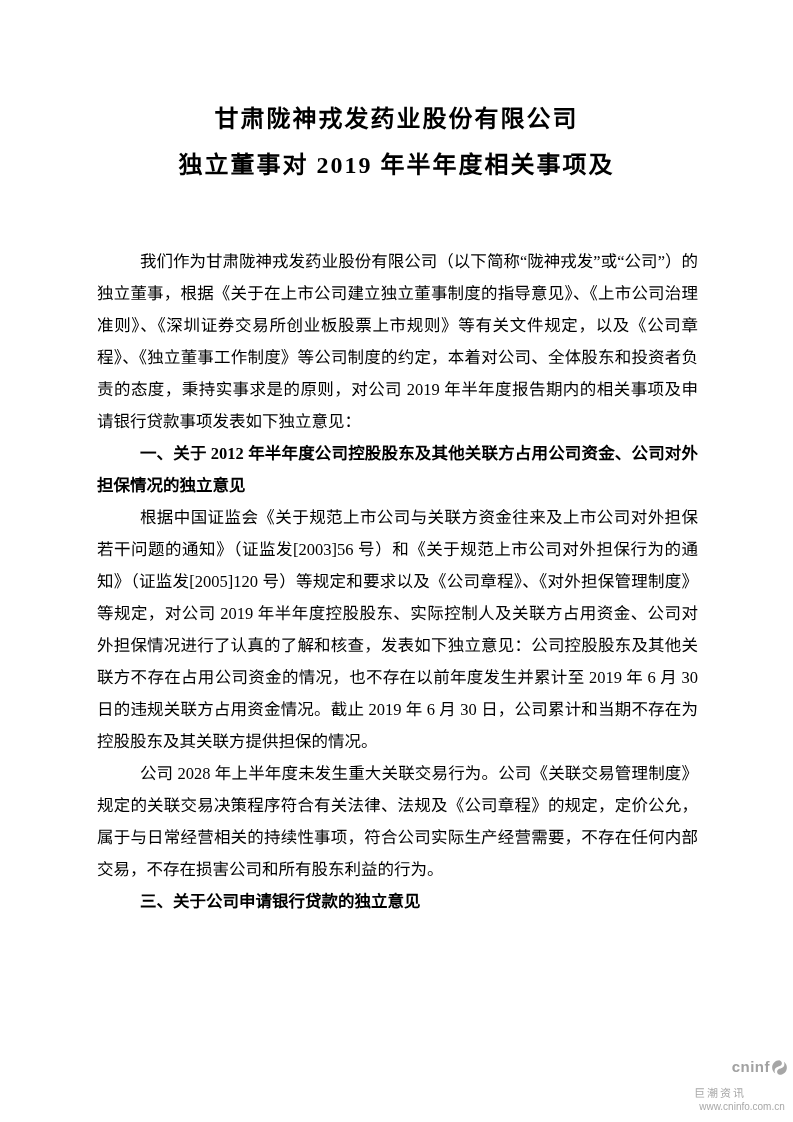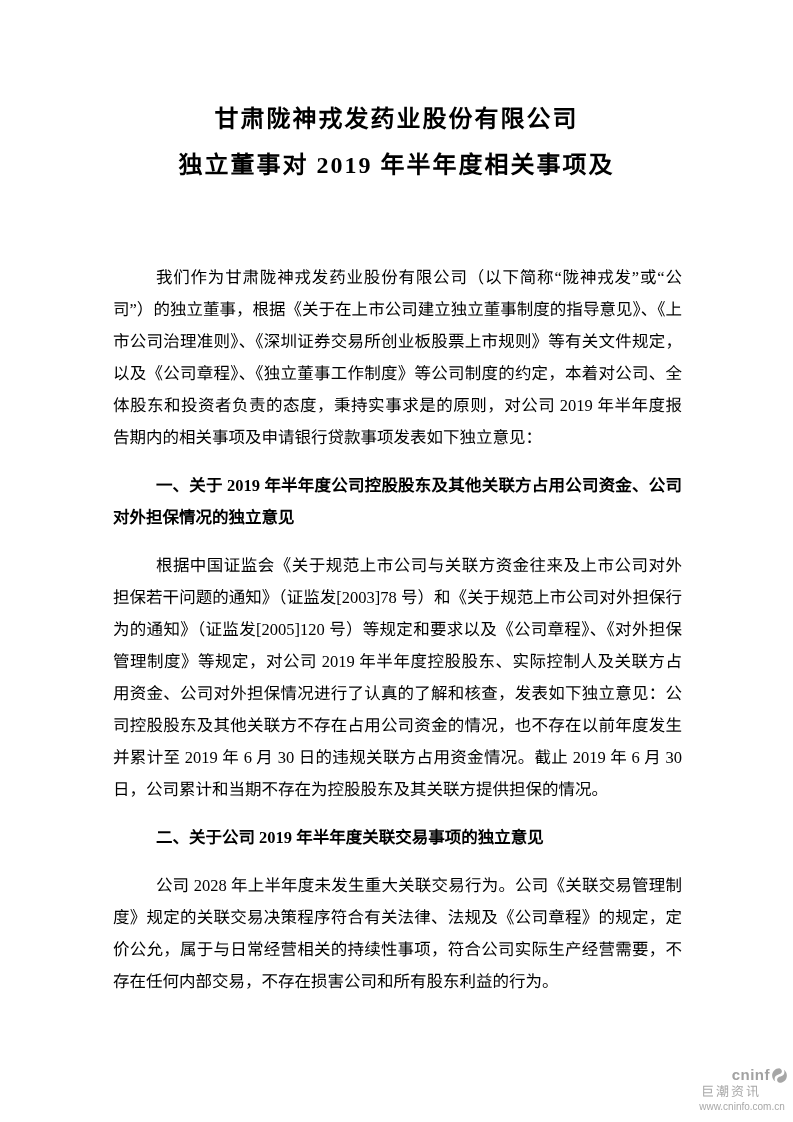--- a/index.html
+++ b/index.html
@@ -37,21 +37,21 @@
     left: 97px;
     top: 246px;
     width: 601px;
     font-size: 16.5px;
     line-height: 32px;
     text-align: justify;
     word-break: break-all;
   }
   .body-block p,
   .body-block h2 {
-    margin: 16px;
+    margin: 0;
     padding: 0;
     text-indent: 2.6em;
     font-size: 16.5px;
     line-height: 32px;
   }
   .body-block h2 {
     font-weight: bold;
     text-align: justify;
   }
   
@@ -77,25 +77,25 @@
     letter-spacing: 0.5px;
     color: #a2a2a2;
   }
   .cninfo .swirl {
     width: 17px;
     height: 17px;
     margin-left: 1px;
     display: inline-block;
   }
   .cninfo .brand-cn {
-    font-size: 13px;
+    font-size: 11px;
     letter-spacing: 2px;
-    text-align: center;
+    text-align: left;
     padding-right: 22px;
-    margin-top: 1px;
+    margin-top: 11px;
     color: #a8a8a8;
   }
   .cninfo .url {
     font-size: 10px;
     text-align: center;
     margin-top: 2px;
     white-space: nowrap;
     color: #a8a8a8;
   }
 </style>
@@ -104,24 +104,24 @@
 
 <div class="page">
 
   <div class="title-block">
     <div class="title-line">甘肃陇神戎发药业股份有限公司</div>
     <div class="title-line">独立董事对 2019 年半年度相关事项及</div>
   </div>
 
   <div class="body-block">
     <p>我们作为甘肃陇神戎发药业股份有限公司（以下简称“陇神戎发”或“公司”）的独立董事，根据《关于在上市公司建立独立董事制度的指导意见》、《上市公司治理准则》、《深圳证券交易所创业板股票上市规则》等有关文件规定，以及《公司章程》、《独立董事工作制度》等公司制度的约定，本着对公司、全体股东和投资者负责的态度，秉持实事求是的原则，对公司 2019 年半年度报告期内的相关事项及申请银行贷款事项发表如下独立意见：</p>
-    <h2>一、关于 2019 年半年度公司控股股东及其他关联方占用公司资金、公司对外担保情况的独立意见</h2>
-    <p>根据中国证监会《关于规范上市公司与关联方资金往来及上市公司对外担保若干问题的通知》（证监发[2003]78 号）和《关于规范上市公司对外担保行为的通知》（证监发[2005]120 号）等规定和要求以及《公司章程》、《对外担保管理制度》等规定，对公司 2019 年半年度控股股东、实际控制人及关联方占用资金、公司对外担保情况进行了认真的了解和核查，发表如下独立意见：公司控股股东及其他关联方不存在占用公司资金的情况，也不存在以前年度发生并累计至 2019 年 6 月 30 日的违规关联方占用资金情况。截止 2019 年 6 月 30 日，公司累计和当期不存在为控股股东及其关联方提供担保的情况。</p>
-    <h2>二、关于公司 2019 年半年度关联交易事项的独立意见</h2>
+    <h2>一、关于 2012 年半年度公司控股股东及其他关联方占用公司资金、公司对外担保情况的独立意见</h2>
+    <p>根据中国证监会《关于规范上市公司与关联方资金往来及上市公司对外担保若干问题的通知》（证监发[2003]56 号）和《关于规范上市公司对外担保行为的通知》（证监发[2005]120 号）等规定和要求以及《公司章程》、《对外担保管理制度》等规定，对公司 2019 年半年度控股股东、实际控制人及关联方占用资金、公司对外担保情况进行了认真的了解和核查，发表如下独立意见：公司控股股东及其他关联方不存在占用公司资金的情况，也不存在以前年度发生并累计至 2019 年 6 月 30 日的违规关联方占用资金情况。截止 2019 年 6 月 30 日，公司累计和当期不存在为控股股东及其关联方提供担保的情况。</p>
     <p>公司 2028 年上半年度未发生重大关联交易行为。公司《关联交易管理制度》规定的关联交易决策程序符合有关法律、法规及《公司章程》的规定，定价公允，属于与日常经营相关的持续性事项，符合公司实际生产经营需要，不存在任何内部交易，不存在损害公司和所有股东利益的行为。</p>
+    <h2>三、关于公司申请银行贷款的独立意见</h2>
   </div>
 
   <div class="cninfo">
     <div class="brand-row">
       <span class="brand">cninf</span>
       <span class="swirl">
         <svg viewBox="0 0 24 24" width="17" height="17" aria-hidden="true">
           <path fill="#a6a6a6" d="M11.8 1.6 C6 1.6 1.6 6.2 1.6 12 c0 3.4 1.6 6.3 4.2 8.2 C4.3 16.6 5 13.2 8.2 11.6 11.5 10 13.6 10.3 15 7.8 16.3 5.4 14.6 2.3 11.8 1.6 Z"></path>
           <path fill="#a6a6a6" d="M12.2 22.4 c5.8 0 10.2-4.6 10.2-10.4 0-3.4-1.6-6.3-4.2-8.2 1.5 3.6 0.8 7-2.4 8.6 -3.3 1.6-5.4 1.3-6.8 3.8 -1.3 2.4 0.4 5.5 3.2 6.2 Z"></path>
         </svg>

